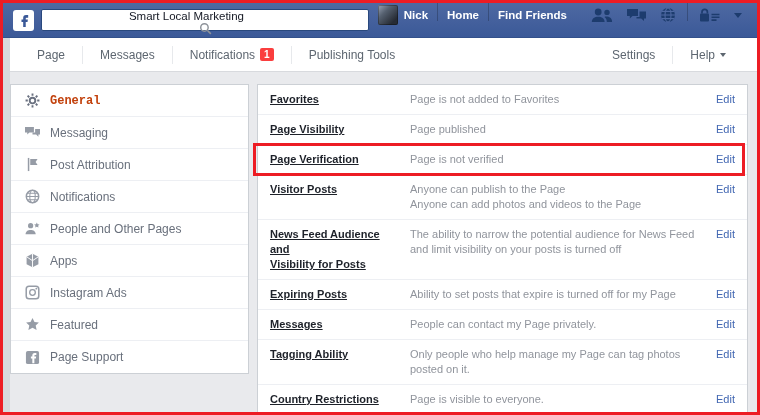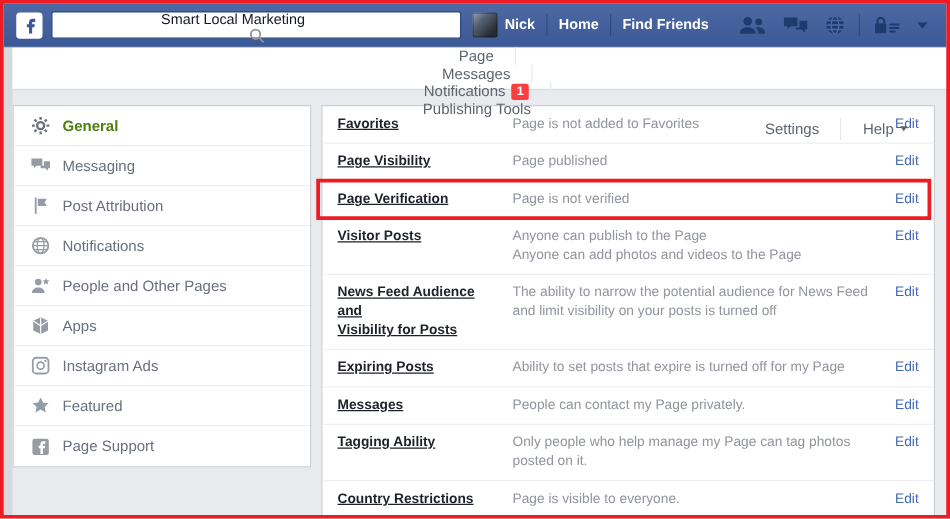--- a/index.html
+++ b/index.html
@@ -26,42 +26,42 @@
   .search-box {
     width: 356px; height: 22px; background:#fff; border:1px solid #29487d;
     border-radius: 2px; display:flex; align-items:center; padding: 0 6px 0 8px; flex-direction: column;
   }
   .search-input {
     flex: 1; border: none; outline: none; font-family: inherit;
     font-size: 11.5px; color:#141823; background: transparent; height: 18px;
   }
   .search-glass { width: 13px; height: 13px; flex: none; display:flex; cursor:pointer; }
 
-  .topbar-right { margin-left:auto; display:flex; align-items:center; height: 100%; }
+  .topbar-right { margin-left:auto; display:flex; align-items:flex-start; height: 100%; }
   .tb-link {
     display:flex; align-items:center; gap:6px; color:#fff; font-size:11.5px; font-weight:bold;
     padding: 0 9px; height: 24px; cursor: pointer; white-space: nowrap;
   }
   .tb-sep { width:1px; height:18px; background: rgba(0,0,0,.22); }
   .avatar {
     width: 20px; height: 20px; border-radius: 2px; flex: none;
     background: linear-gradient(135deg,#9aa4b5 0%,#55606f 35%,#262b34 80%);
     box-shadow: inset 0 0 0 1px rgba(0,0,0,.3);
   }
   .tb-iconbtn { padding: 0 7px; height:24px; display:flex; align-items:center; cursor:pointer; }
   .tb-iconbtn svg { display:block; }
   .tb-caret { width:0; height:0; border-left:4px solid transparent; border-right:4px solid transparent; border-top:5px solid #1d3c6e; }
 
   
   .left-strip { position:absolute; left:0; top:35px; bottom:0; width:7px; background:#d7d9dd; }
 
   
   .subnav {
     margin-left: 7px; height: 34px; background:#fff; border-bottom:1px solid #d8dade;
-    display:flex; align-items:center; padding: 0 14px 0 10px; position: relative; flex-direction: column;
+    display:flex; align-items:center; padding: 0 14px 0 10px; position: relative;
   }
   .subnav-item {
     font-size: 12px; color:#5d6670; padding: 0 17px; height: 18px;
     display:flex; align-items:center; cursor:pointer; white-space:nowrap;
   }
   .subnav-item.bordered { border-right: 1px solid #e7e9ec; }
   .badge {
     margin-left: 5px; background:#fa3e3e; color:#fff; font-size:10px; font-weight:bold;
     line-height: 13px; padding: 0 4px; border-radius: 2px;
   }
@@ -72,21 +72,21 @@
   .content { display:flex; align-items:flex-start; padding: 12px 9px 0 7px; gap: 8px; }
 
   .sidebar { width: 239px; background:#fff; border:1px solid #ccd0d5; flex:none; }
   .side-item {
     height: 32px; display:flex; align-items:center; gap: 10px; padding: 0 14px;
     font-size: 12px; color:#69707c; border-bottom: 1px solid #edeff3; cursor:pointer;
   }
   .side-item:last-child { border-bottom:none; }
   .side-item .sicon { width:15px; height:15px; flex:none; display:flex; color:#969ca6; }
   .side-item .sicon svg { width:15px; height:15px; display:block; }
-  .side-item.active { color:#4d7c0f; font-weight:bold; }
+  .side-item.active { color:#c2410c; font-weight:bold;font-family:Liberation Mono, monospace; }
   .side-item.active .sicon { color:#6a7180; }
 
   .main { flex: 1; background:#fff; border:1px solid #ccd0d5; }
   .srow {
     display:flex; align-items:flex-start; padding: 7px 12px; position:relative;
     border-bottom: 1px solid #edeff3; font-size: 11px; line-height: 15px;
   }
   .srow:last-child { border-bottom:none; }
   .srow-label { width: 140px; flex:none; font-weight:bold; color:#1d2129; padding-right: 8px; white-space: pre-line; text-decoration: underline; }
   .srow-desc { flex:1; color:#90949c; padding-right: 10px; }

